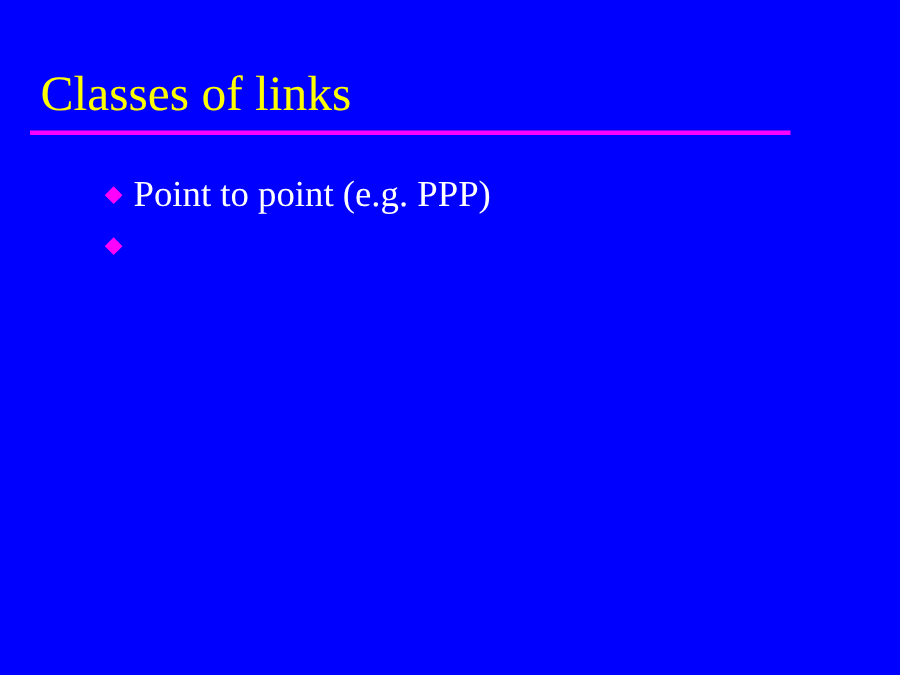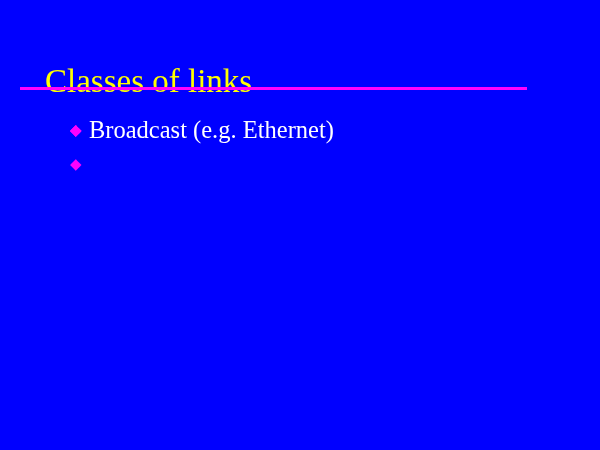--- a/index.html
+++ b/index.html
@@ -27,21 +27,21 @@
     position: absolute;
     left: 0;
     top: 44px;
     width: 600px;
   }
 
   #slide-title {
     position: absolute;
     left: 27px;
     top: 0;
-    margin: 18px;
+    margin: 0;
     padding: 0;
     font-family: "Liberation Serif", "DejaVu Serif", serif;
     font-size: 33px;
     font-weight: normal;
     line-height: 38px;
     color: #ffff00;
     white-space: nowrap;
     letter-spacing: 0px;
   }
 
@@ -105,25 +105,25 @@
   </div>
 
   <ul id="bullet-list">
 
     <li class="bullet-item">
       <span class="bullet-marker">◆</span>
     </li>
 
     <li class="bullet-item">
       <span class="bullet-marker">◆</span>
+      <span class="bullet-text">Point to point (e.g. PPP)</span>
     </li>
 
     <li class="bullet-item">
       <span class="bullet-marker">◆</span>
-      <span class="bullet-text">Broadcast (e.g. Ethernet)</span>
     </li>
 
     <li class="bullet-item">
       <span class="bullet-marker">◆</span>
     </li>
 
   </ul>
 
 </div>
 

